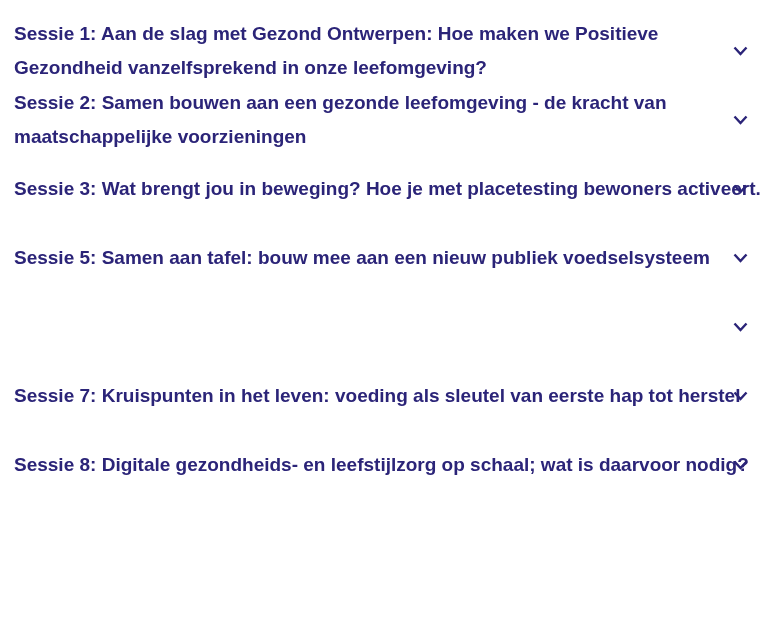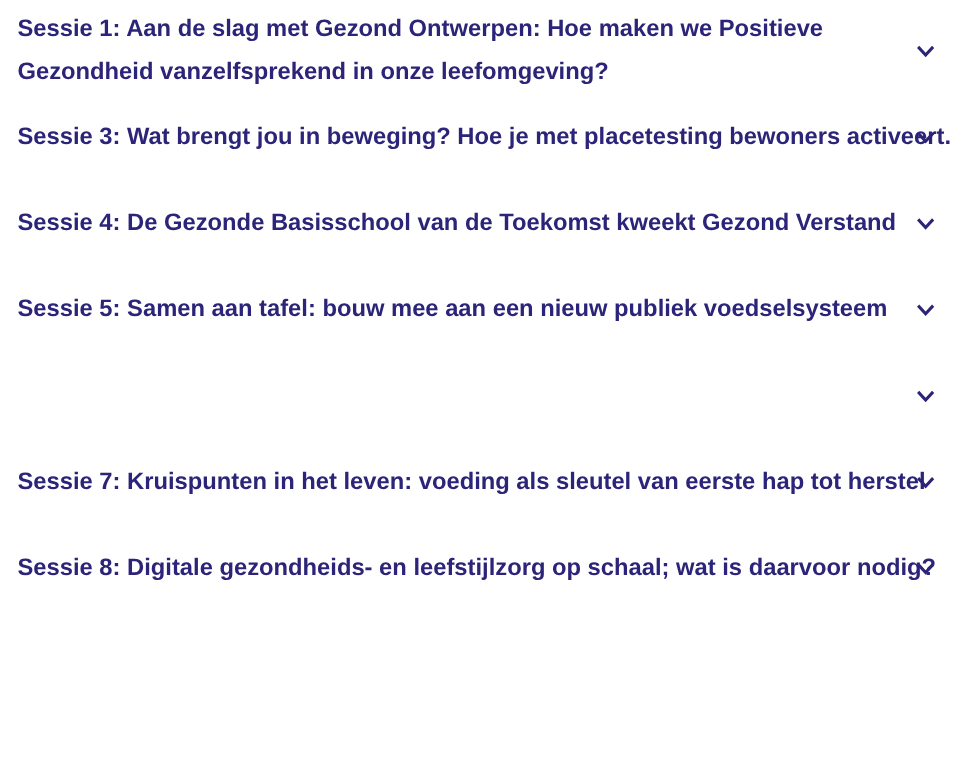--- a/index.html
+++ b/index.html
@@ -7,21 +7,21 @@
     padding: 0;
     background: #ffffff;
   }
   body {
     width: 772px;
     height: 624px;
     overflow: hidden;
     font-family: "Liberation Sans", sans-serif;
   }
   .accordion {
-    padding-top: 6px;
+    padding-top: 16px;
   }
   .accordion-item {
     position: relative;
     min-height: 69px;
     display: flex;
     align-items: center;
     box-sizing: border-box;
     cursor: pointer;
     background: #ffffff;
   }
@@ -57,38 +57,38 @@
 <div class="accordion">
   <div class="accordion-item">
     <span class="accordion-title">Sessie 1: Aan de slag met Gezond Ontwerpen: Hoe maken we Positieve Gezondheid vanzelfsprekend in onze leefomgeving?</span>
     <span class="chevron">
       <svg viewBox="0 0 15 10" aria-hidden="true">
         <polyline points="1.5,1.5 7.5,8 13.5,1.5" fill="none" stroke="var(--accent, #2b2478)" stroke-width="2.4" stroke-linecap="butt" stroke-linejoin="miter"></polyline>
       </svg>
     </span>
   </div>
 
+  <div class="accordion-item">
+    <span class="accordion-title">Sessie 2: Samen bouwen aan een gezonde leefomgeving - de kracht van maatschappelijke voorzieningen</span>
+    <span class="chevron">
+      <svg viewBox="0 0 15 10" aria-hidden="true">
+        <polyline points="1.5,1.5 7.5,8 13.5,1.5" fill="none" stroke="var(--accent, #2b2478)" stroke-width="2.4" stroke-linecap="butt" stroke-linejoin="miter"></polyline>
+      </svg>
+    </span>
+  </div>
 
   <div class="accordion-item">
     <span class="accordion-title">Sessie 3: Wat brengt jou in beweging? Hoe je met placetesting bewoners activeert.</span>
     <span class="chevron">
       <svg viewBox="0 0 15 10" aria-hidden="true">
         <polyline points="1.5,1.5 7.5,8 13.5,1.5" fill="none" stroke="var(--accent, #2b2478)" stroke-width="2.4" stroke-linecap="butt" stroke-linejoin="miter"></polyline>
       </svg>
     </span>
   </div>
 
-  <div class="accordion-item">
-    <span class="accordion-title">Sessie 4: De Gezonde Basisschool van de Toekomst kweekt Gezond Verstand</span>
-    <span class="chevron">
-      <svg viewBox="0 0 15 10" aria-hidden="true">
-        <polyline points="1.5,1.5 7.5,8 13.5,1.5" fill="none" stroke="var(--accent, #2b2478)" stroke-width="2.4" stroke-linecap="butt" stroke-linejoin="miter"></polyline>
-      </svg>
-    </span>
-  </div>
 
   <div class="accordion-item">
     <span class="accordion-title">Sessie 5: Samen aan tafel: bouw mee aan een nieuw publiek voedselsysteem</span>
     <span class="chevron">
       <svg viewBox="0 0 15 10" aria-hidden="true">
         <polyline points="1.5,1.5 7.5,8 13.5,1.5" fill="none" stroke="var(--accent, #2b2478)" stroke-width="2.4" stroke-linecap="butt" stroke-linejoin="miter"></polyline>
       </svg>
     </span>
   </div>
 

